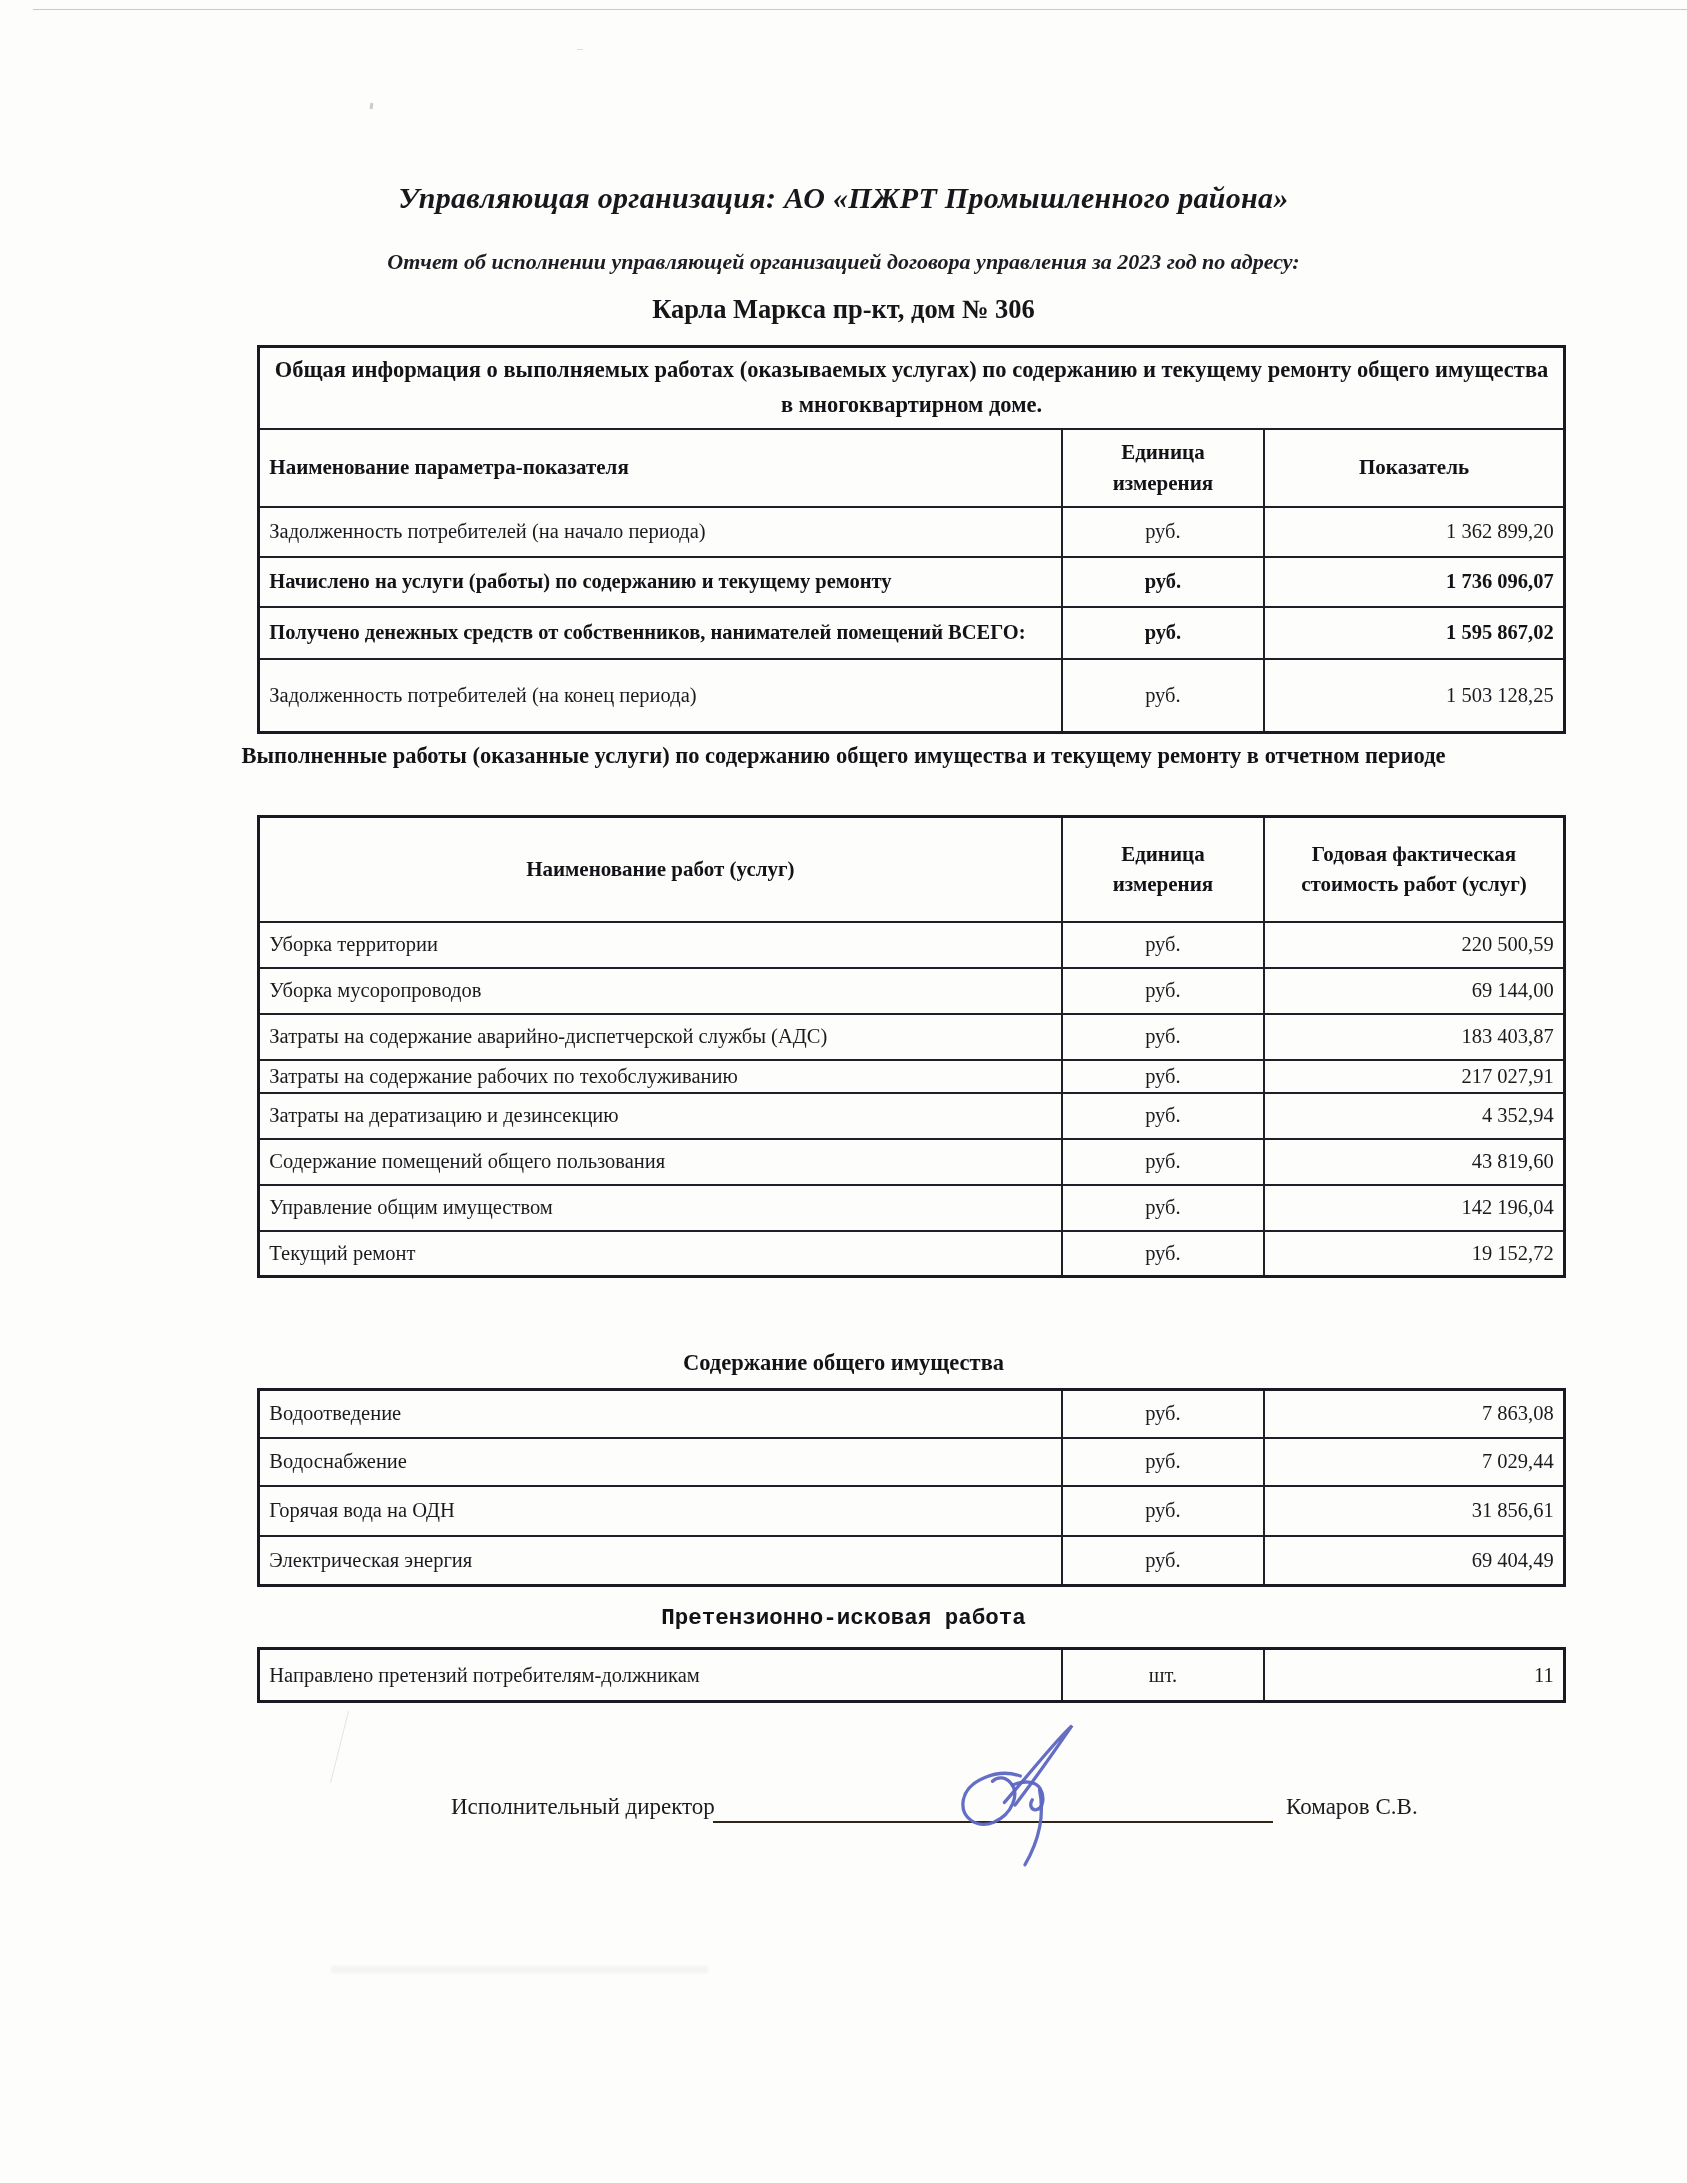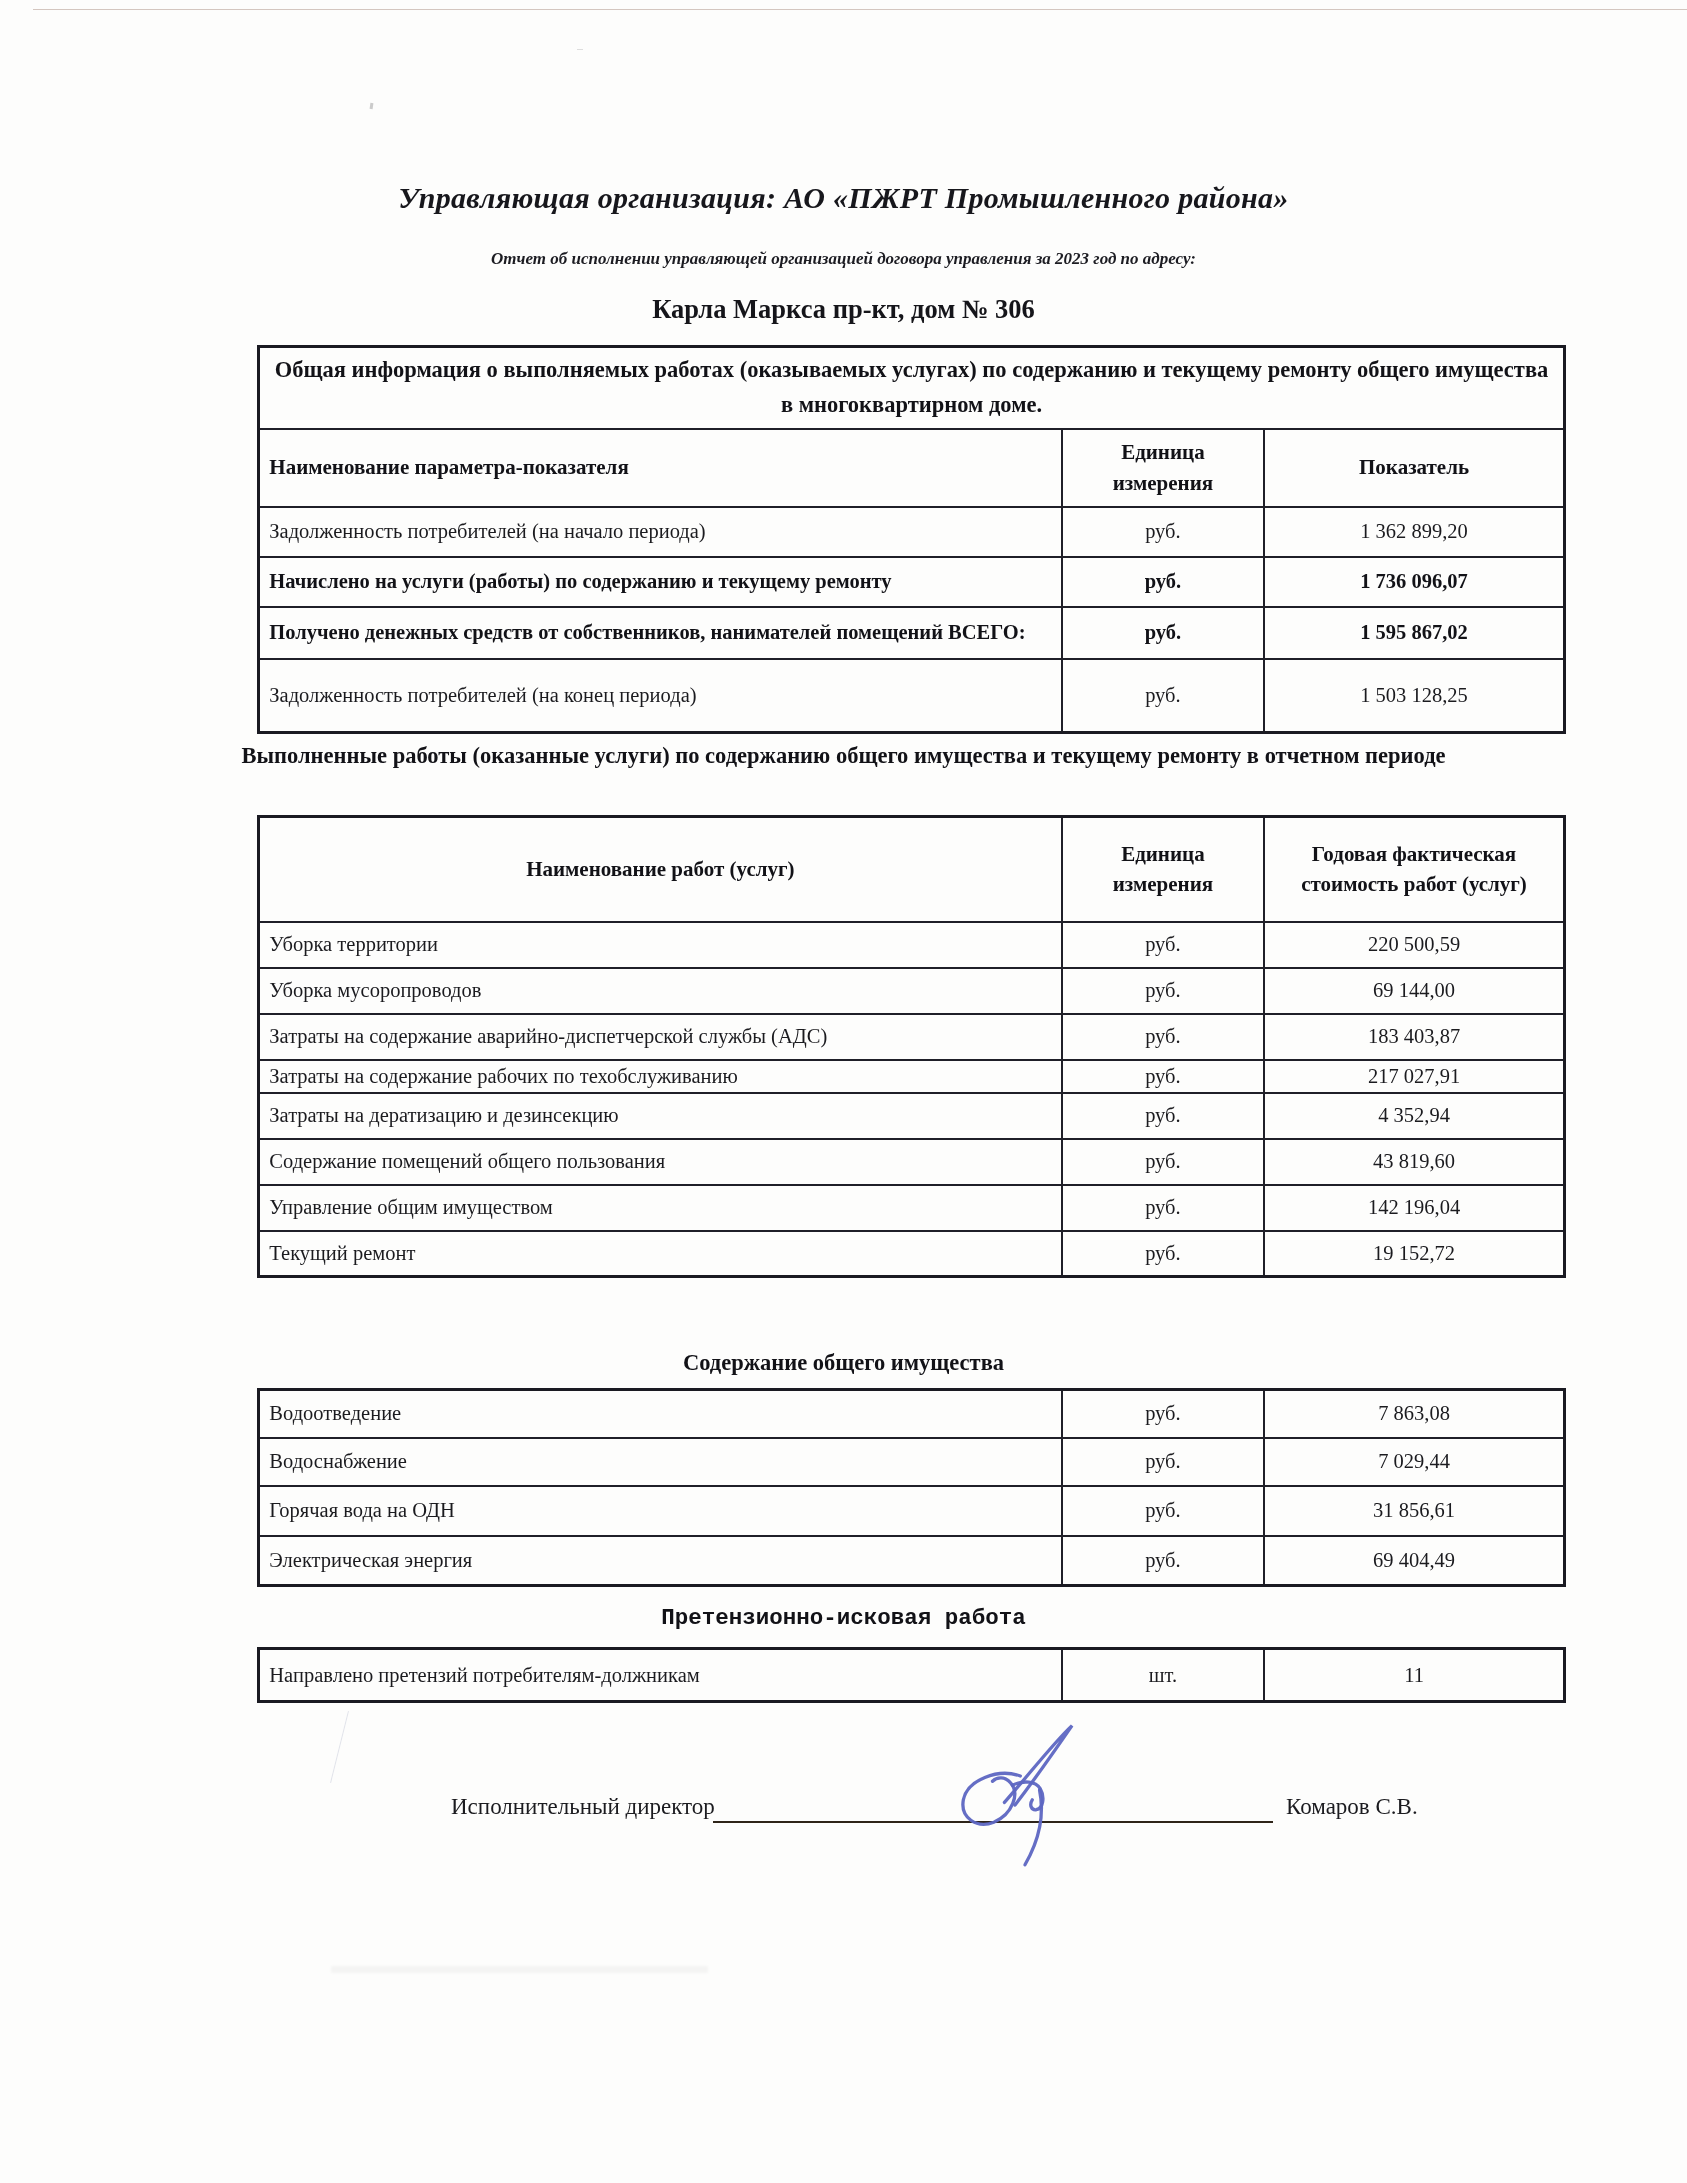--- a/index.html
+++ b/index.html
@@ -18,21 +18,21 @@
   .smudge-bottom{position:absolute;left:331px;top:1966px;width:377px;height:6.6px;background:#b9b9b9;opacity:.12;filter:blur(1.3px);}
   .pencil-ghost{position:absolute;left:339px;top:1710px;width:1.3px;height:74px;background:#9aa3c0;opacity:.28;transform:rotate(14deg);}
 
   .doc-title{
     position:absolute;top:181px;left:0;width:100%;
     text-align:center;font-size:30px;font-weight:bold;font-style:italic;color:#17171c;
     letter-spacing:0.3px;
   }
   .doc-subtitle{
     position:absolute;top:249px;left:0;width:100%;
-    text-align:center;font-size:17px;font-weight:bold;font-style:italic;color:#1c1c22;
+    text-align:center;font-size:22px;font-weight:bold;font-style:italic;color:#1c1c22;
   }
   .doc-address{
     position:absolute;top:294px;left:0;width:100%;
     text-align:center;font-size:26.5px;font-weight:bold;color:#15151a;
   }
 
   table.rep{
     position:absolute;left:257px;width:1309px;
     border-collapse:collapse;table-layout:fixed;
     font-size:20.5px;color:#1b1b1f;
@@ -40,21 +40,21 @@
   table.rep td{
     border:2px solid #1f1f28;
     border-top-width:2.6px;border-bottom-width:2.6px;
     vertical-align:middle;
     padding:4px 9.3px;
     overflow:hidden;
   }
   table.rep{border:3.3px solid #1a1a22;}
   td.c-name{text-align:left;padding-left:16px;}
   td.c-unit{text-align:center;}
-  td.c-val{text-align:center;}
+  td.c-val{text-align:right;}
   td.caption-cell{
     text-align:center;font-weight:bold;font-size:22.5px;line-height:1.55;
     padding:9.3px 37px;color:#121217;
   }
   tr.hdr td{font-weight:bold;font-size:21px;line-height:1.45;color:#121217;}
   tr.hdr td.c-unit,tr.hdr td.c-val{text-align:center;}
   tr.bold td{font-weight:bold;color:#121217;}
   .t1{top:345px;border-radius:27px;}
   .t2{top:815px;}
   .t2 tr.hdr td.c-name{text-align:center;}

